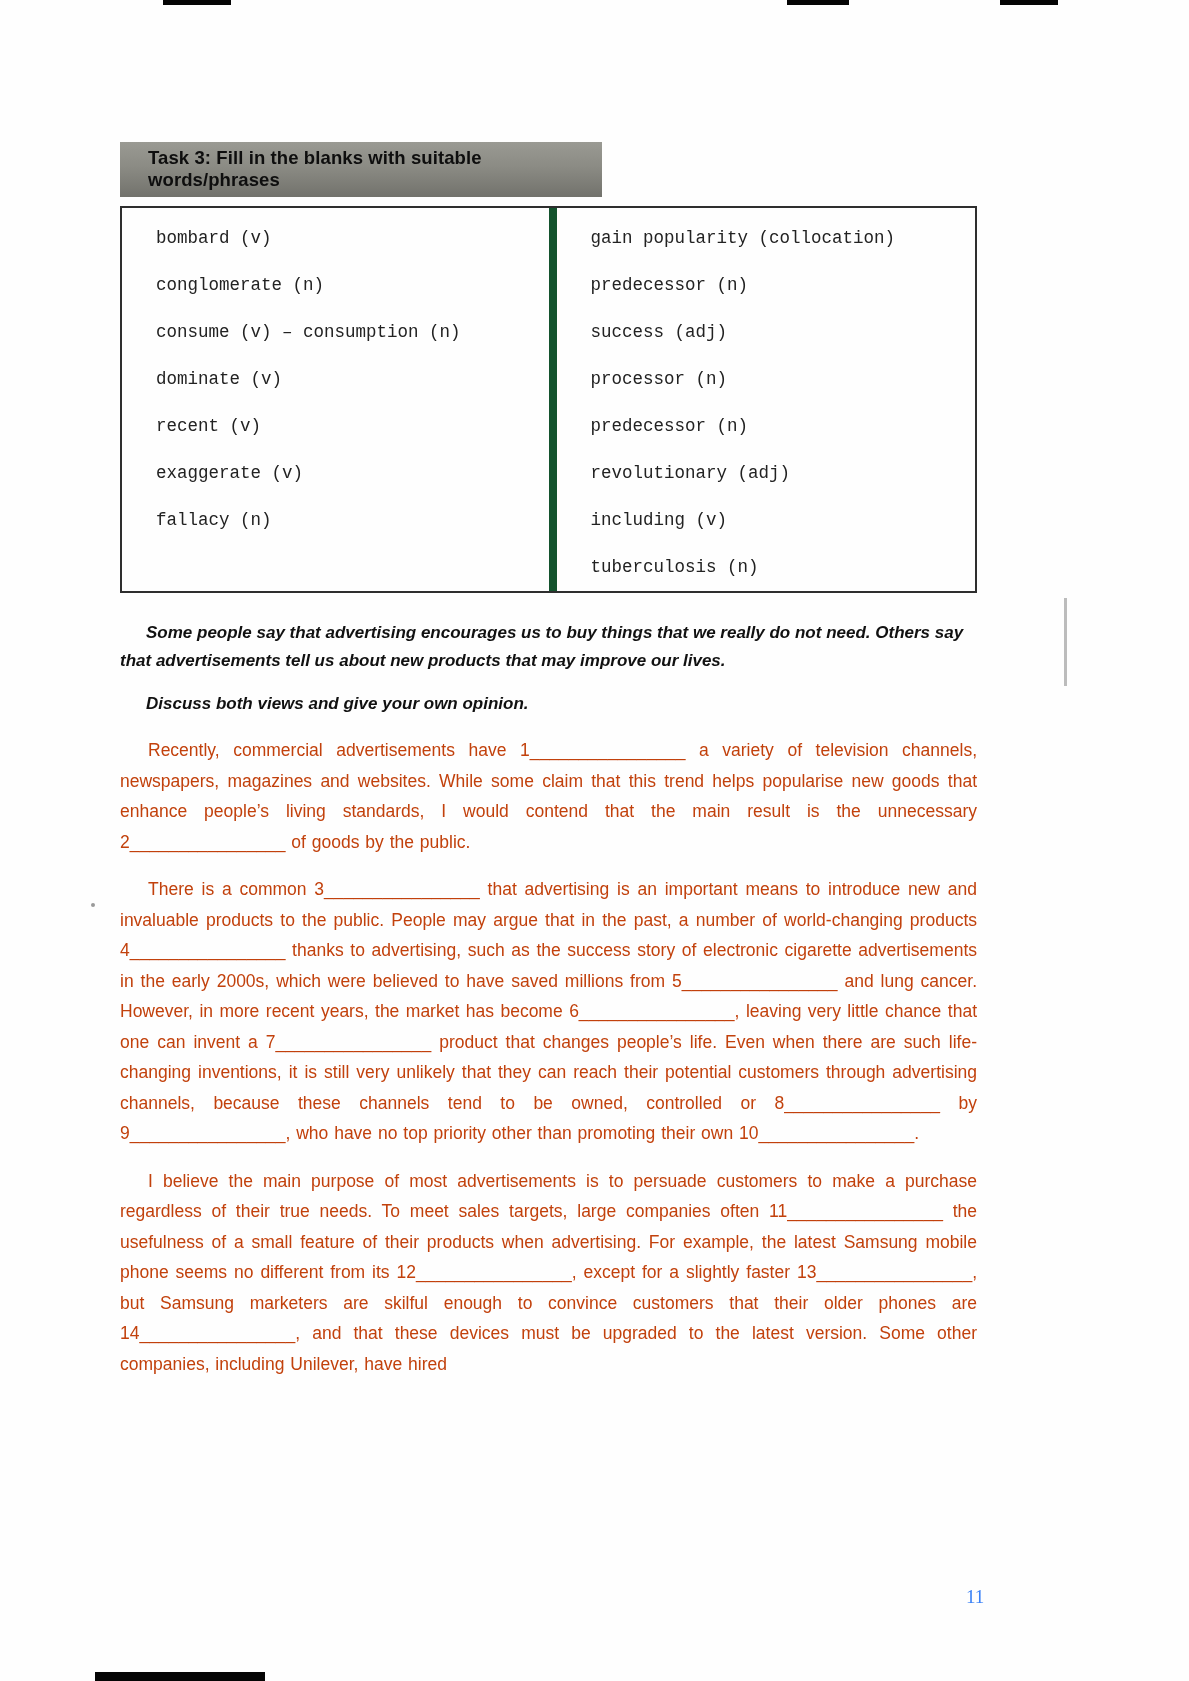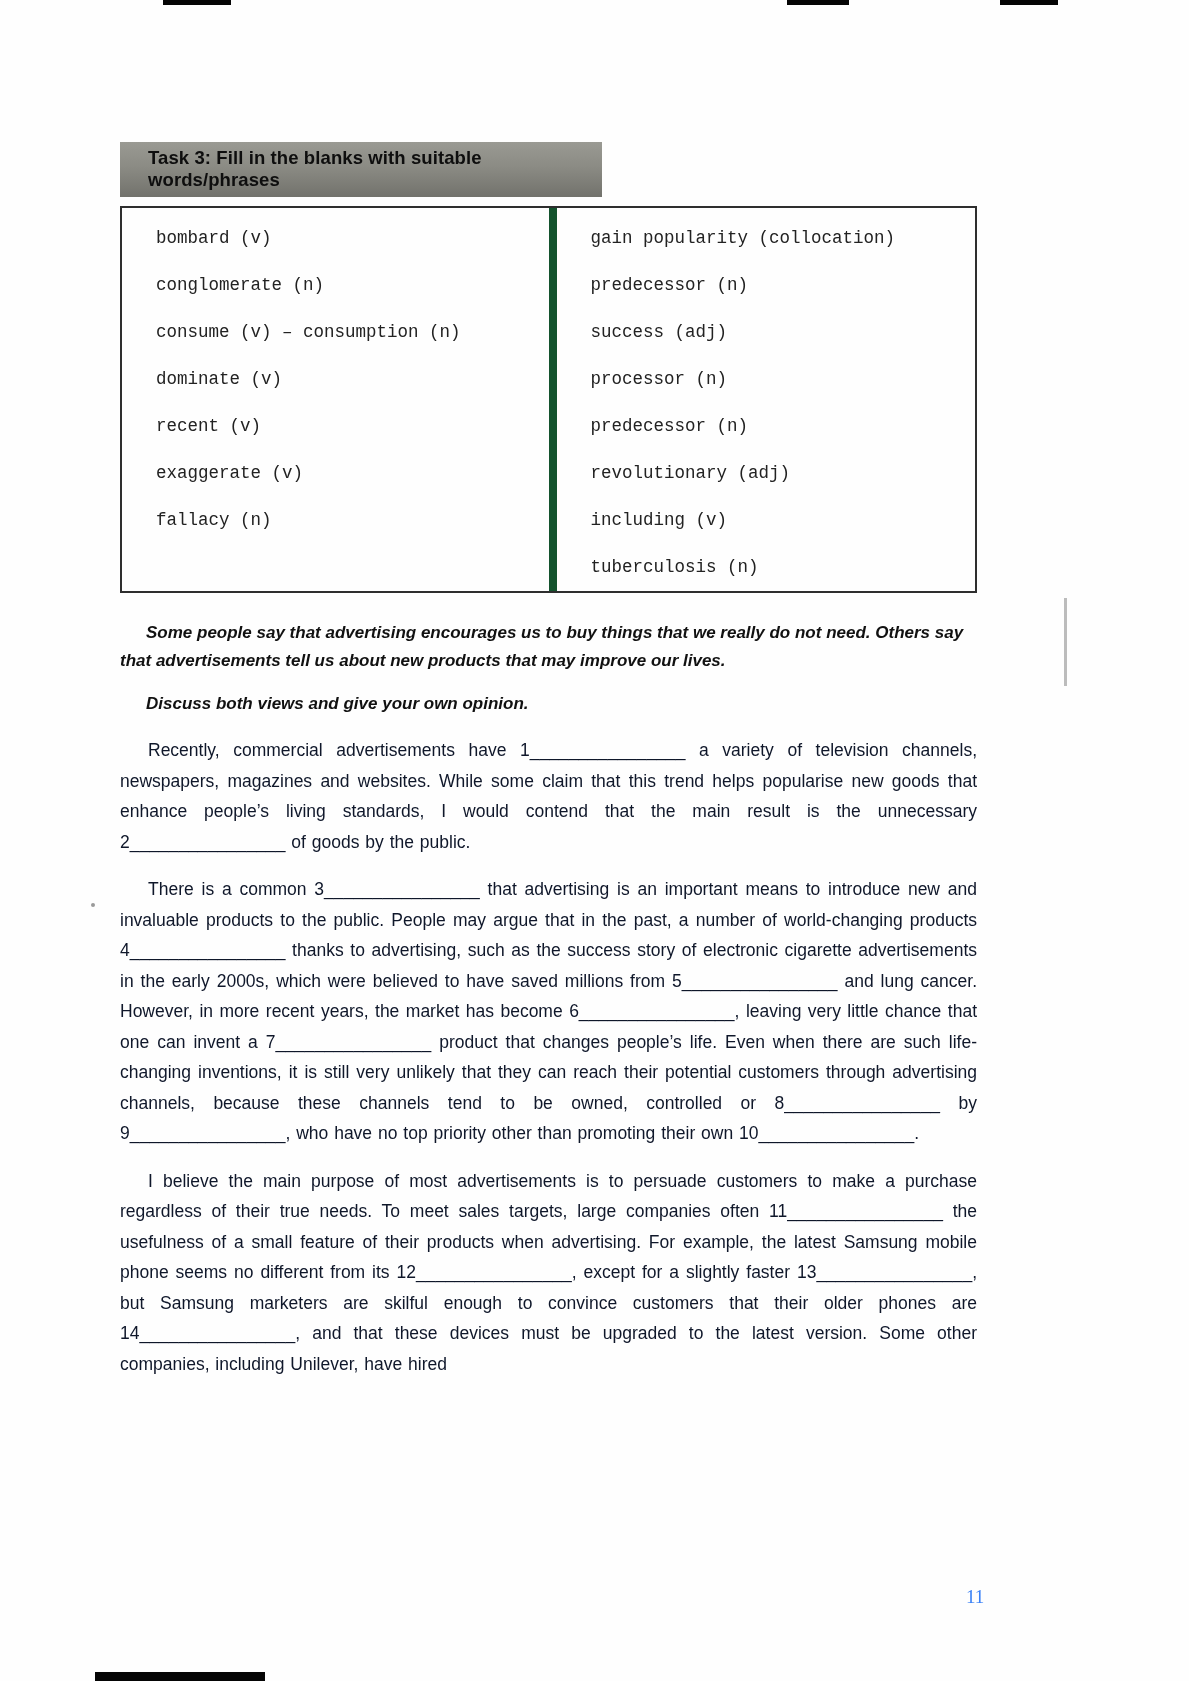--- a/index.html
+++ b/index.html
@@ -75,21 +75,21 @@
   .prompt.instruction {
     margin-top: 15px;
   }
 
   .body-para {
     margin: 17px 0 0 0;
     font-size: 17.5px;
     line-height: 30.5px;
     text-align: justify;
     text-indent: 28px;
-    color: #0f172a;
+    color: #c2410c;
     word-spacing: 1px;
   }
 
   .page-number {
     position: absolute;
     left: 966px;
     top: 1586px;
     font-size: 19px;
     color: #3b82f6;
     font-family: Liberation Serif, serif;

